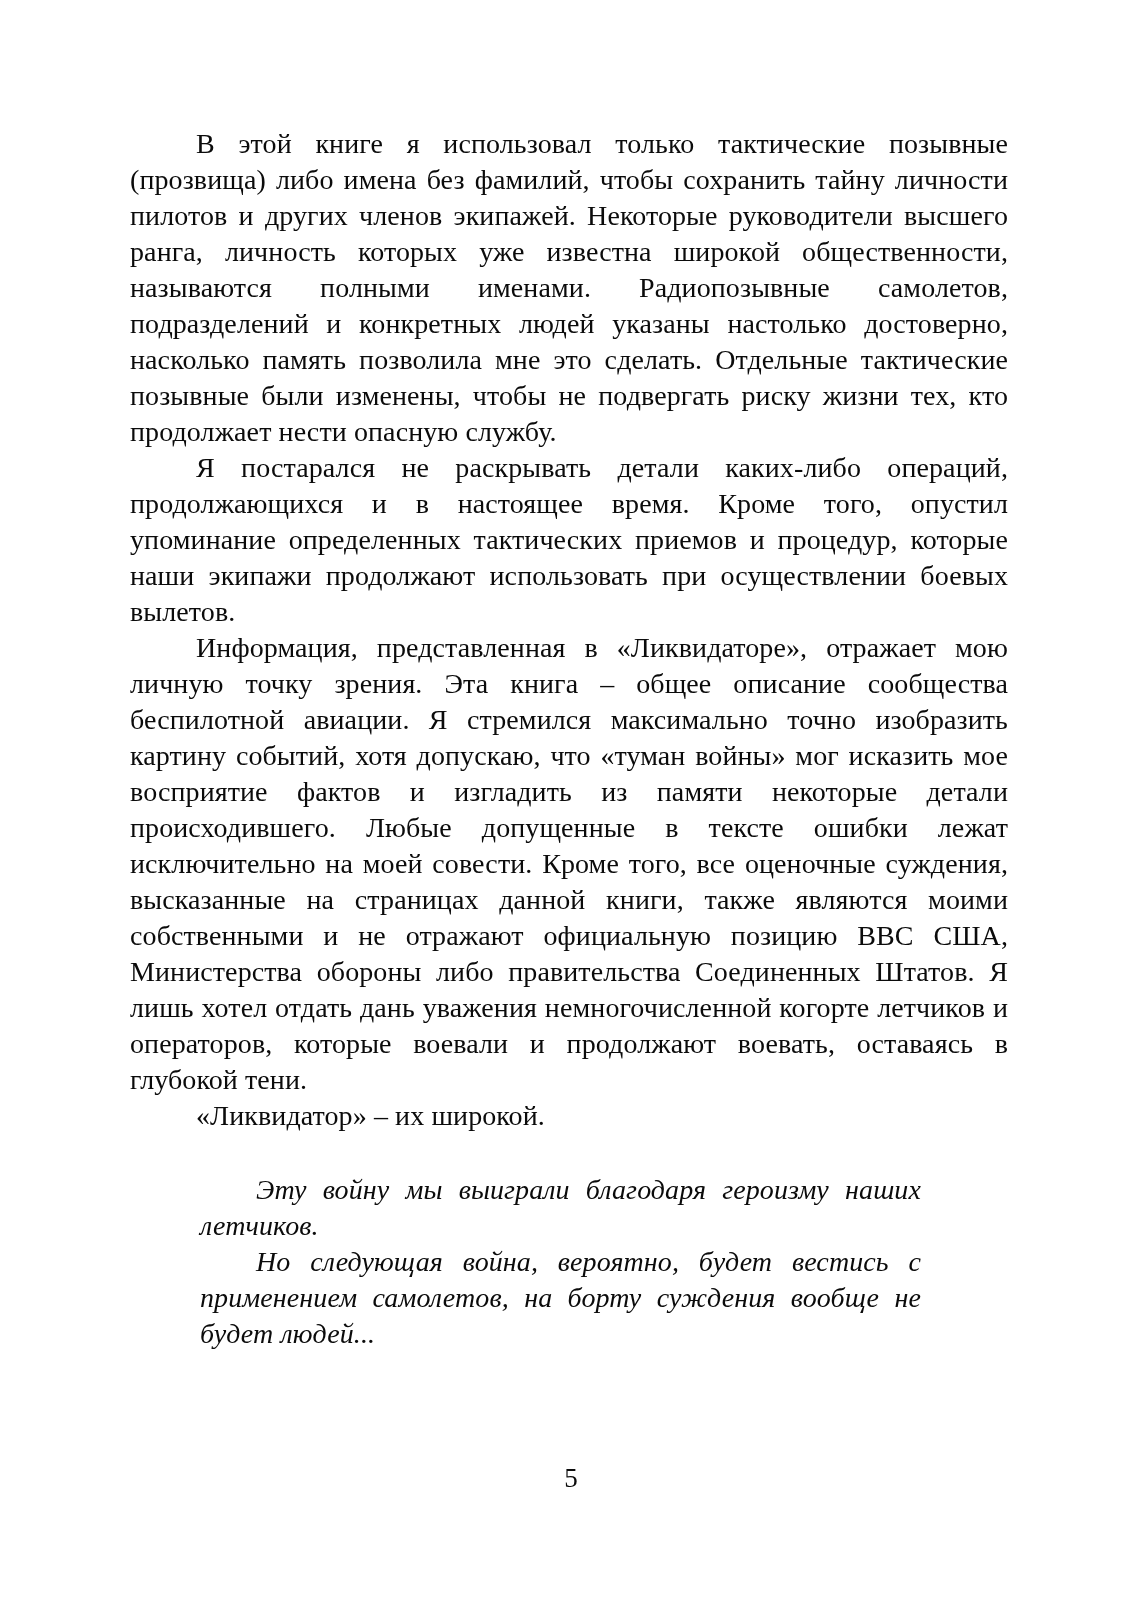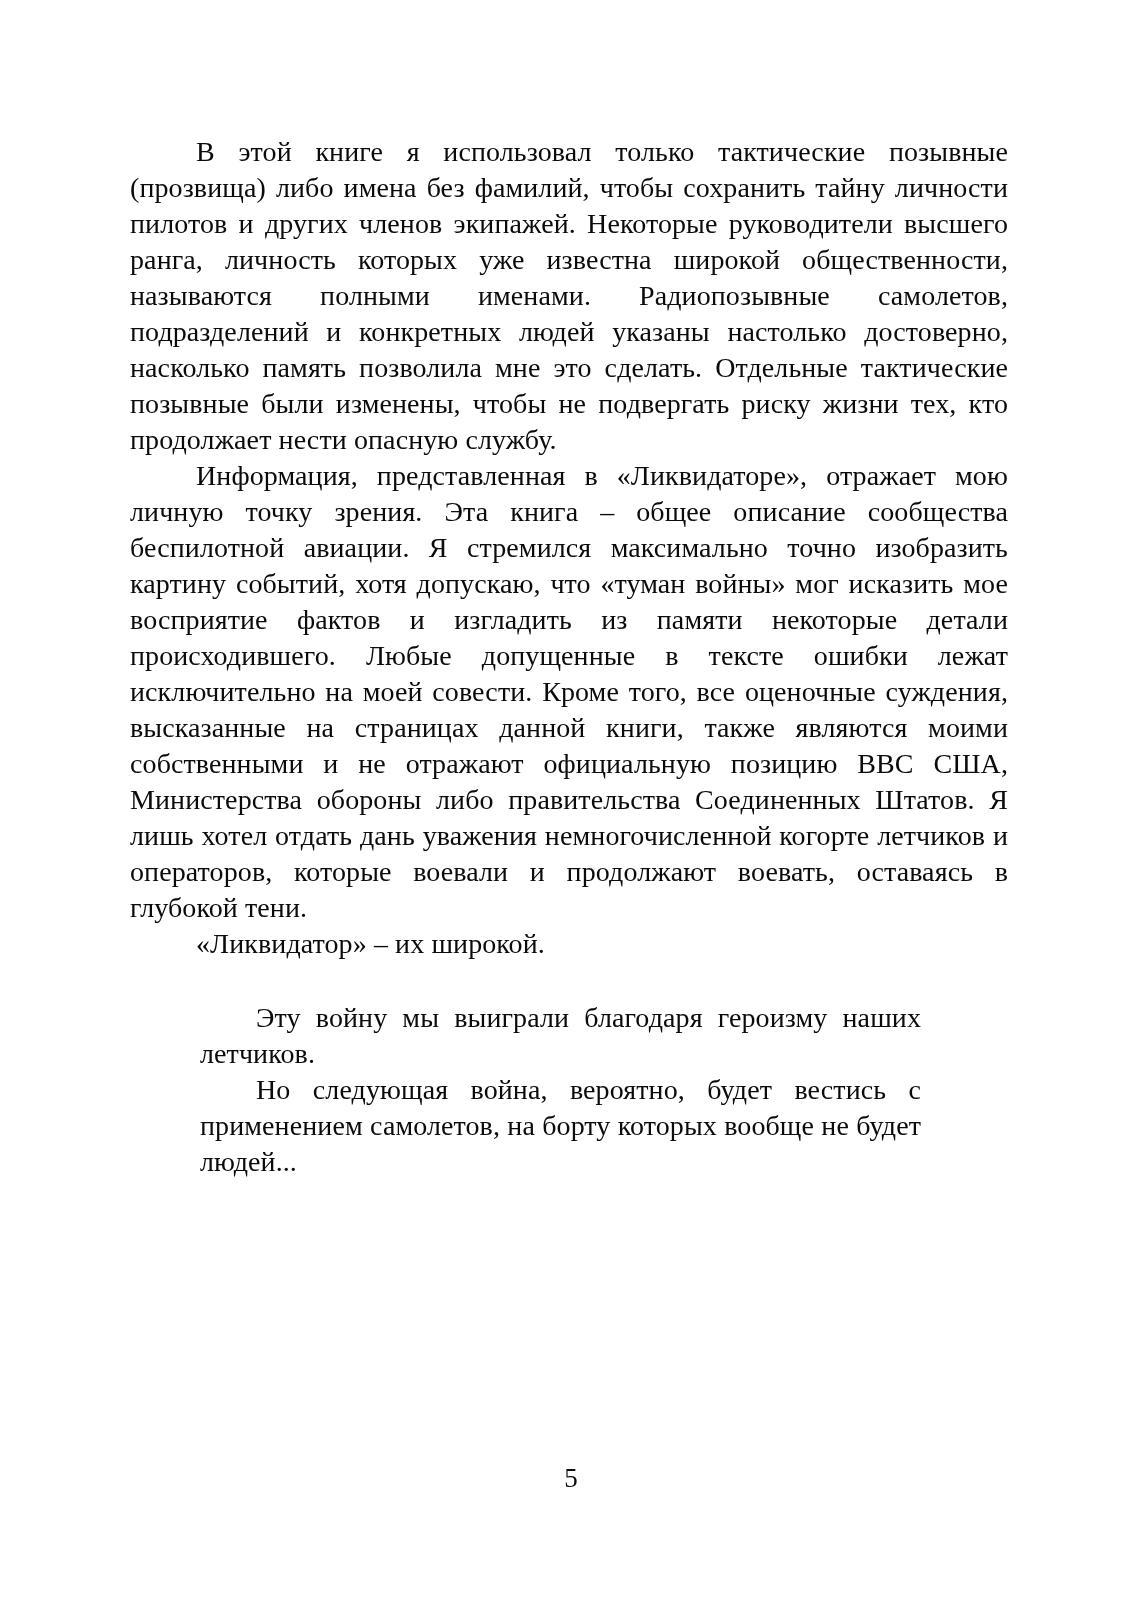--- a/index.html
+++ b/index.html
@@ -12,35 +12,36 @@
     width: 1142px;
     height: 1615px;
     background: #ffffff;
     color: #0b0b0b;
     font-family: "Liberation Serif", "DejaVu Serif", serif;
     overflow: hidden;
   }
   .text-block {
     position: absolute;
     left: 130px;
-    top: 134px;
+    top: 126px;
     width: 878px;
     font-size: 28px;
     line-height: 36px;
     text-align: justify;
     letter-spacing: 0.1px;
   }
   .body-par {
     margin: 0;
     text-indent: 66px;
   }
   .quote-block {
     margin-top: 38px;
     margin-left: 70px;
     margin-right: 87px;
+    font-style: italic;
   }
   .quote-par {
     margin: 0;
     text-indent: 56px;
   }
   .page-number {
     position: absolute;
     left: 0;
     top: 1460px;
     width: 100%;
@@ -48,21 +49,22 @@
     font-size: 27px;
     line-height: 36px;
   }
 </style>
 </head>
 <body>
 
 <div class="page">
   <div class="text-block">
     <p class="body-par">В этой книге я использовал только тактические позывные (прозвища) либо имена без фамилий, чтобы сохранить тайну личности пилотов и других членов экипажей. Некоторые руководители высшего ранга, личность которых уже известна широкой общественности, называются полными именами. Радиопозывные самолетов, подразделений и конкретных людей указаны настолько достоверно, насколько память позволила мне это сделать. Отдельные тактические позывные были изменены, чтобы не подвергать риску жизни тех, кто продолжает нести опасную службу.</p>
+    <p class="body-par">Я постарался не раскрывать детали каких-либо операций, продолжающихся и в настоящее время. Кроме того, опустил упоминание определенных тактических приемов и процедур, которые наши экипажи продолжают использовать при осуществлении боевых вылетов.</p>
     <p class="body-par">Информация, представленная в «Ликвидаторе», отражает мою личную точку зрения. Эта книга – общее описание сообщества беспилотной авиации. Я стремился максимально точно изобразить картину событий, хотя допускаю, что «туман войны» мог исказить мое восприятие фактов и изгладить из памяти некоторые детали происходившего. Любые допущенные в тексте ошибки лежат исключительно на моей совести. Кроме того, все оценочные суждения, высказанные на страницах данной книги, также являются моими собственными и не отражают официальную позицию ВВС США, Министерства обороны либо правительства Соединенных Штатов. Я лишь хотел отдать дань уважения немногочисленной когорте летчиков и операторов, которые воевали и продолжают воевать, оставаясь в глубокой тени.</p>
     <p class="body-par">«Ликвидатор» – их широкой.</p>
     <div class="quote-block">
       <p class="quote-par">Эту войну мы выиграли благодаря героизму наших летчиков.</p>
-      <p class="quote-par">Но следующая война, вероятно, будет вестись с применением самолетов, на борту которых вообще не будет людей...</p>
+      <p class="quote-par">Но следующая война, вероятно, будет вестись с применением самолетов, на борту суждения вообще не будет людей...</p>
     </div>
   </div>
   <div class="page-number">5</div>
 </div>
 
 </body></html>

